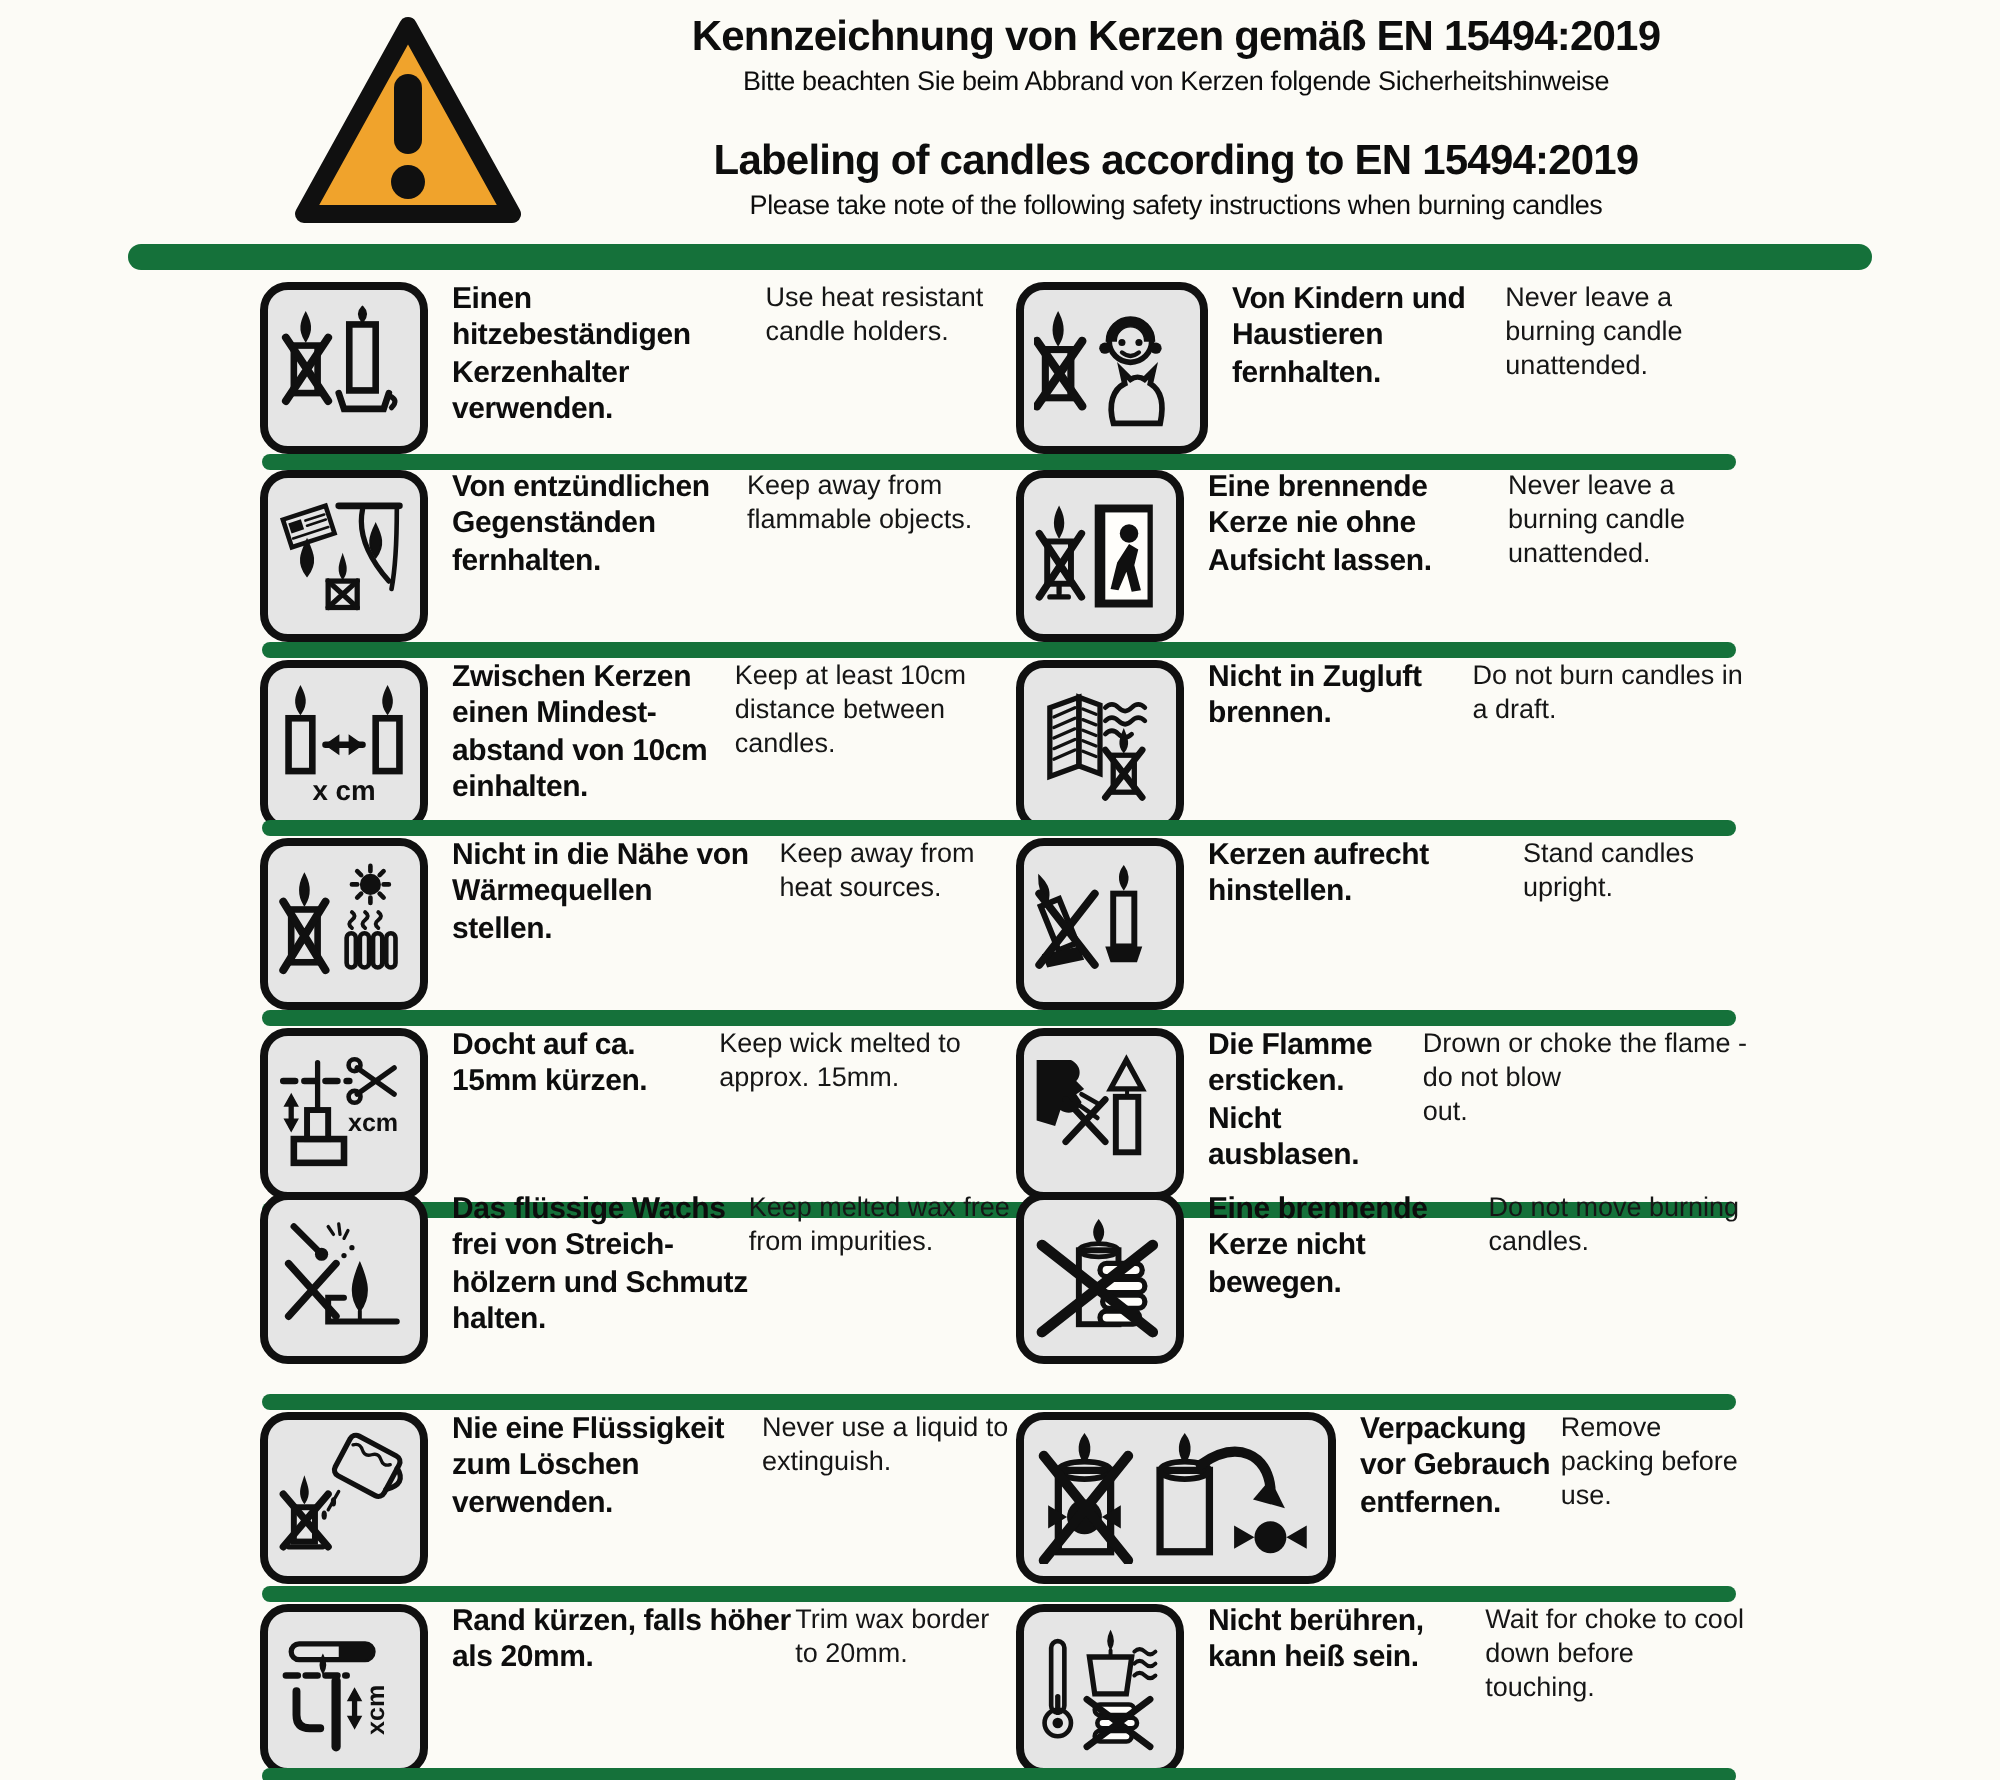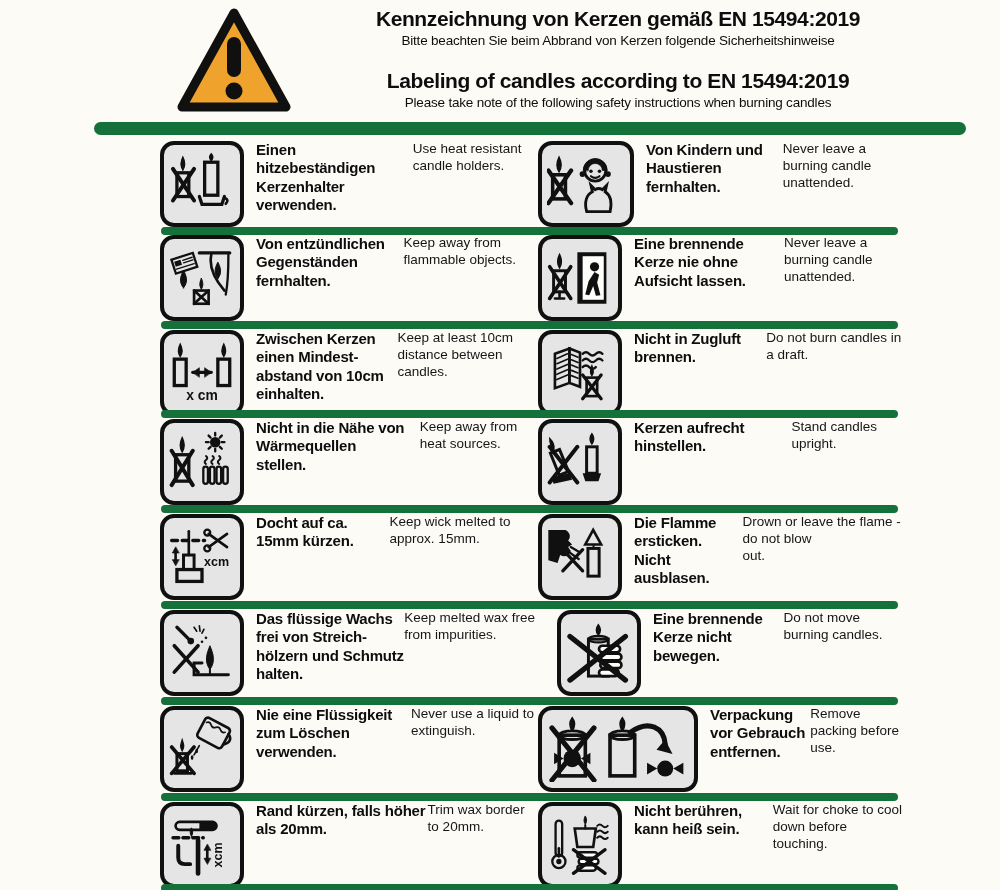--- a/index.html
+++ b/index.html
@@ -2,21 +2,21 @@
 <html><head>
 <meta charset="utf-8">
 <style>
   html,body{margin:0;padding:0;}
   body{
     width:1000px;height:890px;overflow:hidden;position:relative;
     background:#fcfbf6;
     font-family:"Liberation Sans","DejaVu Sans",sans-serif;
     color:#0d0d0d;
   }
-  .sheet{position:absolute;inset:0;margin-left:30px;}
+  .sheet{position:absolute;inset:0;}
   
   .warning{position:absolute;left:144px;top:5px;width:120px;height:112px;}
   .titles{position:absolute;left:303px;top:7px;width:570px;text-align:center;}
   .title{font-size:21px;font-weight:bold;letter-spacing:-0.4px;line-height:1.15;}
   .subtitle{font-size:13.5px;margin-top:2px;letter-spacing:-0.2px;}
   .block-en{margin-top:21px;}
   
   .bar{position:absolute;background:#15713a;border-radius:7px;}
   .bar-top{left:64px;top:122px;width:872px;height:13px;}
   .divider{left:131px;width:737px;height:8px;border-radius:5px;}
@@ -294,29 +294,29 @@
             <path d="M24 34 L54 66 M54 34 L24 66" stroke-width="5"></path>
             <path d="M70 4 L58 26 H82 Z" stroke-width="4"></path>
             <rect x="62" y="32" width="17" height="42" stroke-width="4.5"></rect>
             <path d="M70.5 32 V27" stroke-width="3"></path>
           </g>
         </svg>
       </div>
       <div class="texts">
         <div class="de">Die Flamme ersticken.
 Nicht ausblasen.</div>
-        <div class="en">Drown or leave the flame - do not blow
+        <div class="en">Drown or choke the flame - do not blow
 out.</div>
       </div>
     </div>
   </div>
 
   <div class="bar divider" style="top:601px;"></div>
 
-  <div class="row" style="top:610px;gap:19px;">
+  <div class="row" style="top:596px;">
     <div class="cell cell-left">
       <div class="icon-box w-std">
         <svg width="66" height="70" viewBox="0 0 100 90">
           <g stroke="#101010" fill="none" stroke-linecap="round">
             <path d="M12 6 L30 24" stroke-width="5"></path>
             <circle cx="33" cy="27" r="5" fill="#101010" stroke="none"></circle>
             <path d="M38 6 L42 12 M46 4 L47 12 M53 9 L50 15" stroke-width="2.5"></path>
             <circle cx="50" cy="28" r="2" fill="#101010" stroke="none"></circle>
             <circle cx="56" cy="22" r="2" fill="#101010" stroke="none"></circle>
             <path d="M8 34 L44 74 M44 34 L8 74" stroke-width="5.5"></path>

